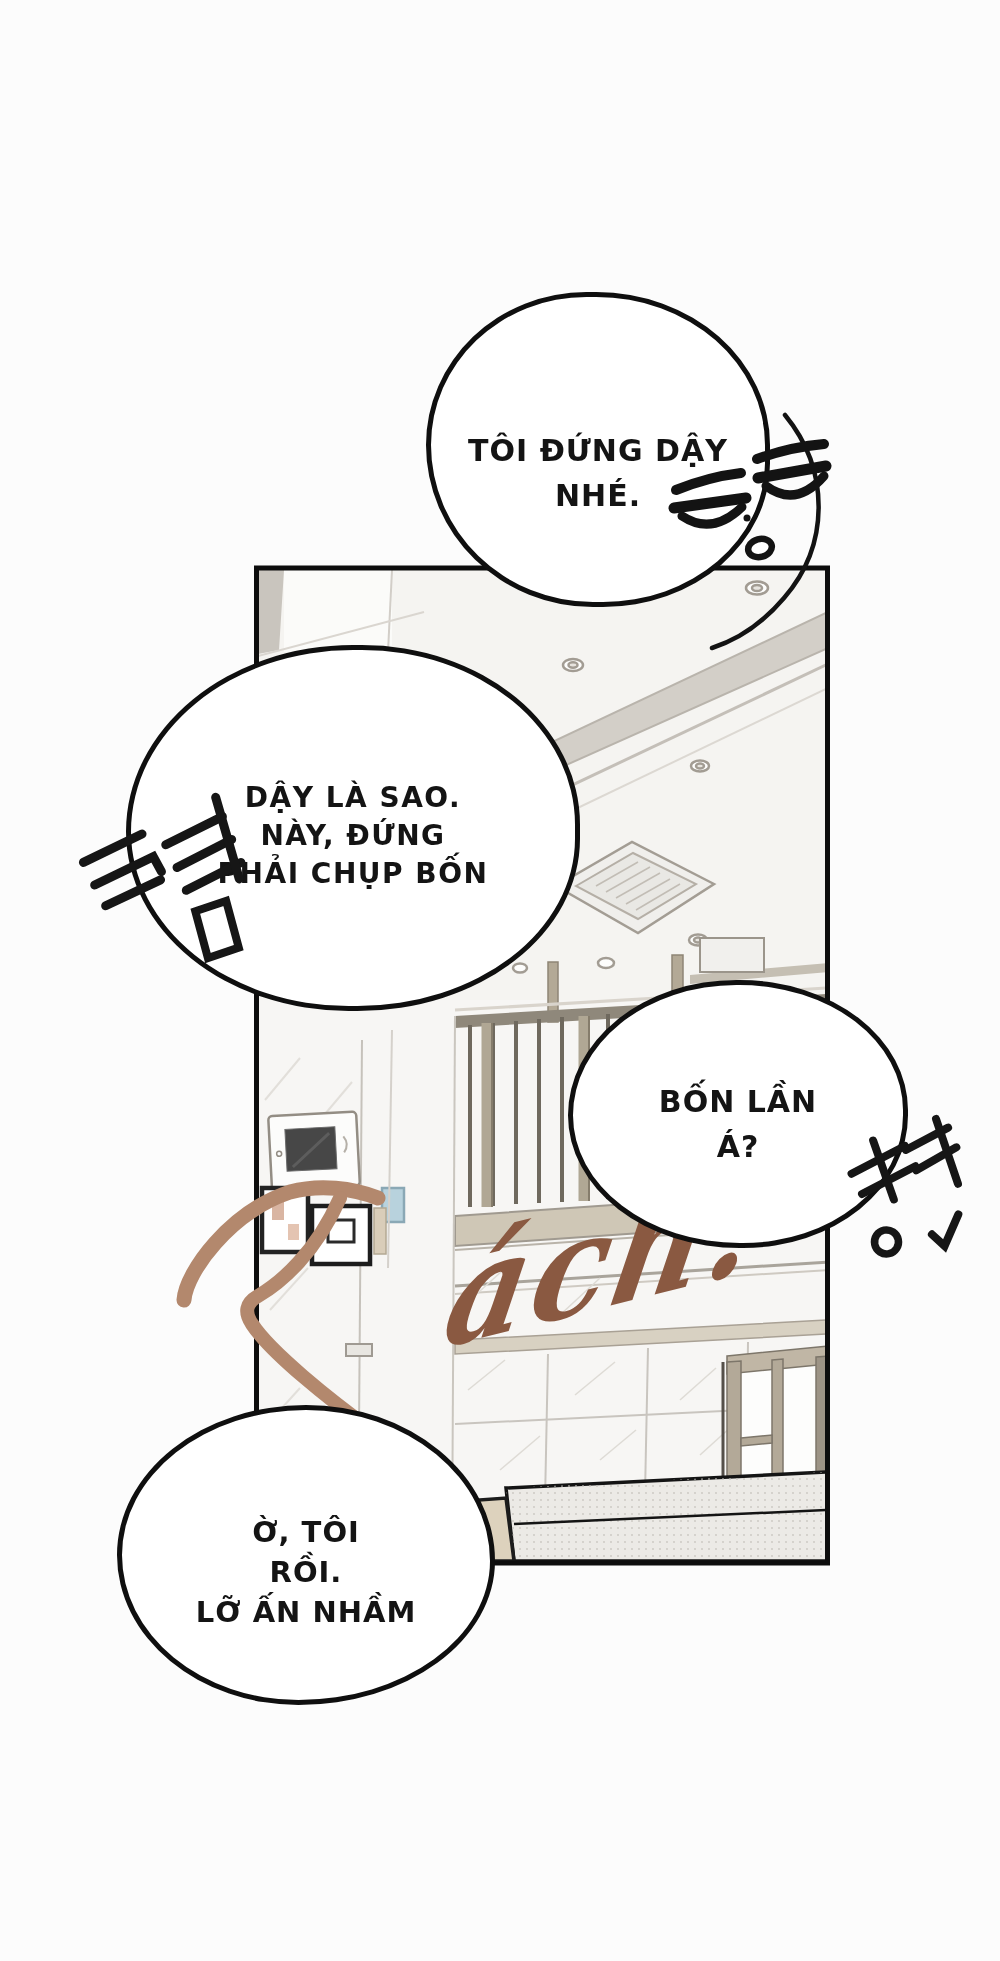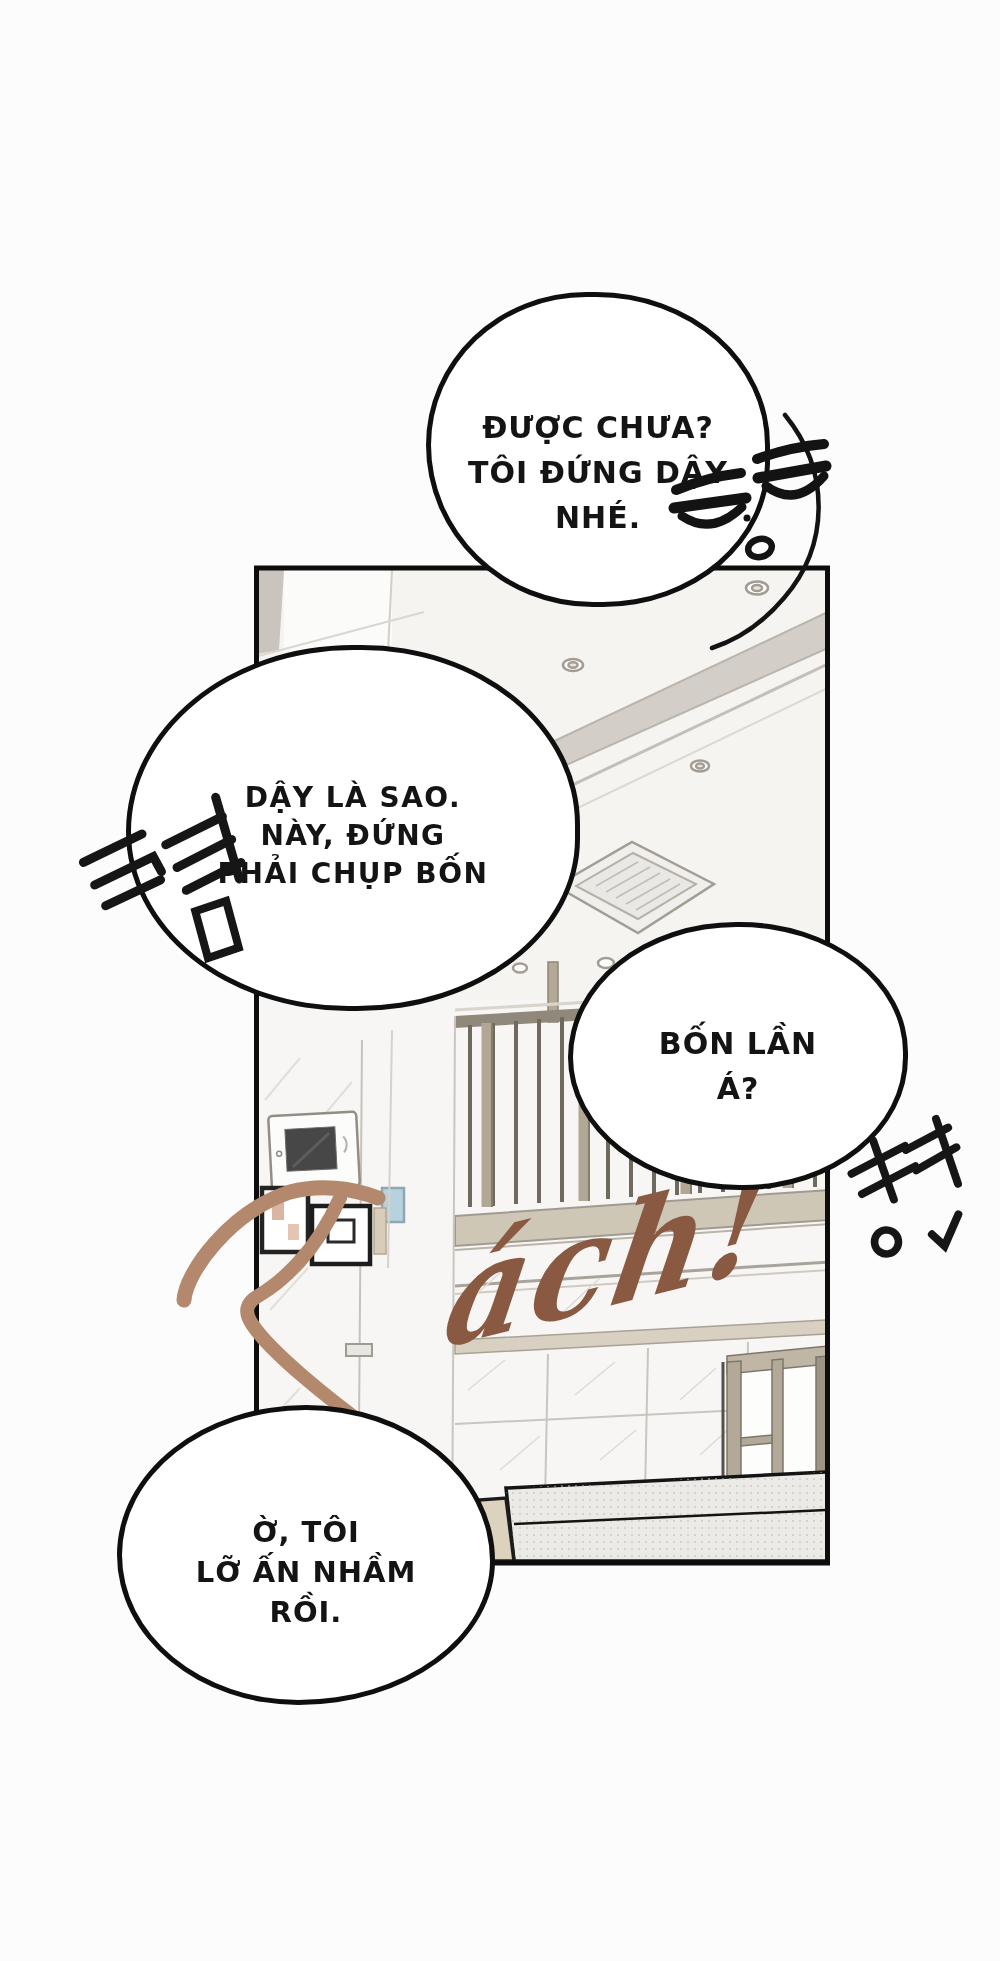--- a/index.html
+++ b/index.html
@@ -6,21 +6,21 @@
   body{width:1000px;height:1961px;position:relative;background:#fcfcfc;overflow:hidden;
        font-family:"DejaVu Sans", sans-serif;}
   .bubble{position:absolute;background:#ffffff;border:5px solid #0f0f0f;border-radius:50%;
           display:flex;align-items:center;justify-content:center;z-index:30;box-sizing:border-box;}
   .bubble .txt{text-align:center;font-weight:700;color:#141414;white-space:nowrap;}
   .bubble .txt span{display:block;}
   #bubble1{left:426px;top:292px;width:344px;height:315px;border-radius:48% 52% 50% 50%/50% 50% 47% 53%;}
   #bubble1 .txt{font-size:30px;line-height:45px;letter-spacing:1px;transform:translateY(23px);}
   #bubble2{left:126px;top:645px;width:454px;height:366px;border-radius:51% 49% 50% 50%/52% 50% 48% 50%;}
   #bubble2 .txt{font-size:28px;line-height:38px;letter-spacing:1.5px;transform:translateY(8px);}
-  #bubble3{left:568px;top:922px;width:340px;height:268px;border-radius:50% 50% 49% 51%/51% 49% 50% 50%;}
+  #bubble3{left:568px;top:980px;width:340px;height:268px;border-radius:50% 50% 49% 51%/51% 49% 50% 50%;}
   #bubble3 .txt{font-size:30px;line-height:45px;letter-spacing:1px;transform:translateY(10px);}
   #bubble4{left:117px;top:1405px;width:378px;height:300px;border-radius:50% 50% 52% 48%/50% 52% 48% 50%;}
   #bubble4 .txt{font-size:29px;line-height:40px;letter-spacing:1px;transform:translateY(7px);margin-top:20px;}
   svg{position:absolute;left:0;top:0;}
   #panel-art{z-index:10;}
   #sfx-art{z-index:20;}
   #emoticon-art{z-index:40;}
 </style>
 </head>
 <body>
@@ -209,21 +209,20 @@
 <svg id="sfx-art" width="1000" height="1961" viewBox="0 0 1000 1961">
   <g fill="none" stroke-linecap="round">
     <path d="M 184,1300 C 186,1272 230,1212 290,1192 C 320,1184 352,1188 378,1198" stroke="#b3886d" stroke-width="15"></path>
     <path d="M 340,1198 C 316,1252 282,1282 258,1296 C 246,1303 244,1312 252,1324 C 270,1352 330,1400 374,1432" stroke="#b3886d" stroke-width="14"></path>
   </g>
   <text transform="translate(440,1348) rotate(-14) skewX(-24)" font-family="DejaVu Serif, serif" font-style="italic" font-weight="bold" font-size="130" letter-spacing="4" fill="#8a5941">ách!</text>
 </svg>
 
 <div class="bubble" id="bubble1">
   <div class="txt">
-    <span>ĐƯỢC CHƯA?</span>
     <span>TÔI ĐỨNG DẬY</span>
     <span>NHÉ.</span>
   </div>
 </div>
 
 <div class="bubble" id="bubble2">
   <div class="txt">
     <span>DẬY LÀ SAO.</span>
     <span>NÀY, ĐỨNG</span>
     <span>PHẢI CHỤP BỐN</span>
@@ -233,22 +232,22 @@
 <div class="bubble" id="bubble3">
   <div class="txt">
     <span>BỐN LẦN</span>
     <span>Á?</span>
   </div>
 </div>
 
 <div class="bubble" id="bubble4">
   <div class="txt">
     <span>Ờ, TÔI</span>
+    <span>RỒI.</span>
     <span>LỠ ẤN NHẦM</span>
-    <span>RỒI.</span>
   </div>
 </div>
 
 <svg id="emoticon-art" width="1000" height="1961" viewBox="0 0 1000 1961">
 
   <g fill="none" stroke="#131313" stroke-linecap="round">
     <path d="M 785,415 C 830,470 830,545 784,598 C 762,624 737,640 712,648" stroke-width="4.5"></path>
     <path d="M 676,490 Q 708,477 741,473" stroke-width="10"></path>
     <path d="M 757,459 Q 790,447 824,444" stroke-width="10"></path>
     <path d="M 674,508 L 746,498" stroke-width="11"></path>

